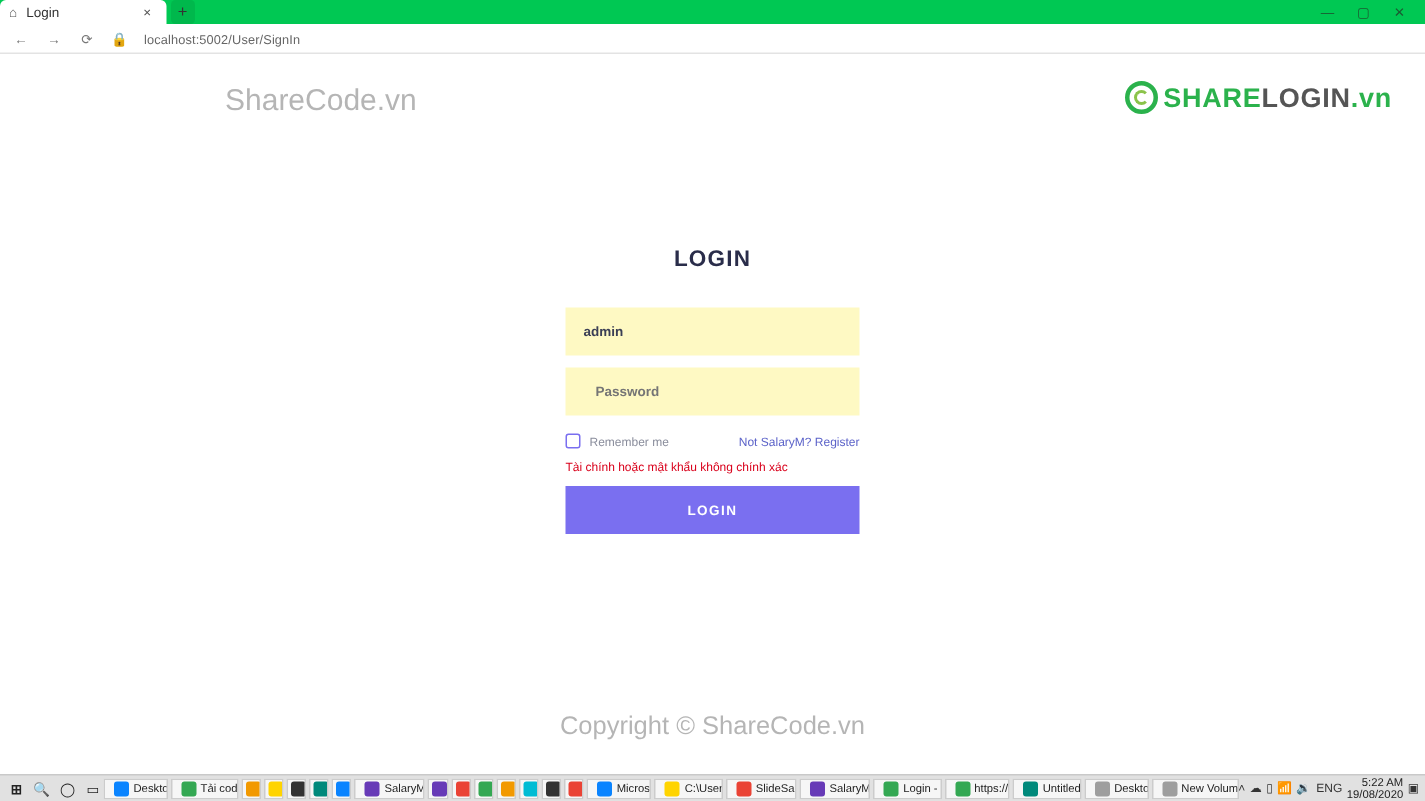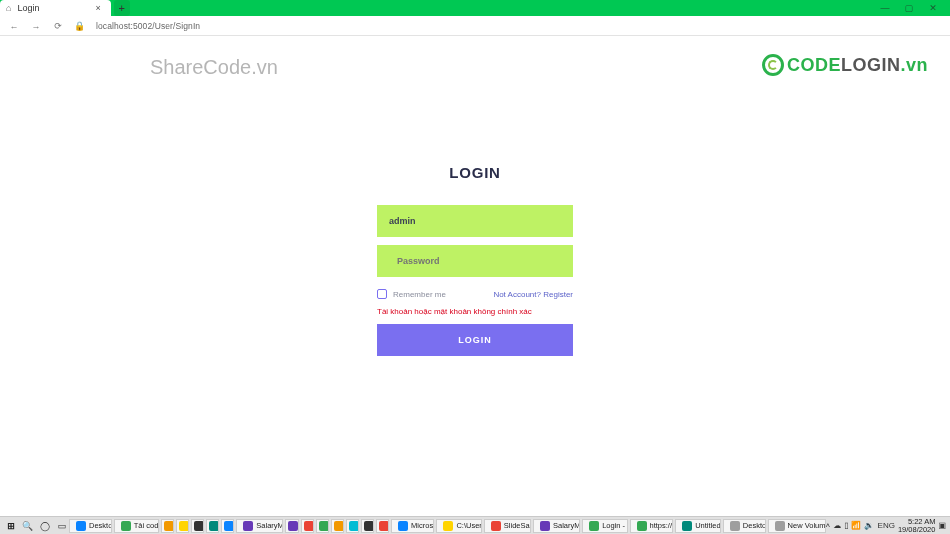--- a/index.html
+++ b/index.html
@@ -128,21 +128,21 @@
   .login-title {
     font-size: 15px;
     font-weight: 800;
     color: #2a2d4a;
     text-align: center;
     letter-spacing: 0.8px;
     margin-bottom: 24px;
   }
   .field {
     width: 100%;
-    background: #bef264;
+    background: #fef9c3;
     height: 32px;
     border: none;
     padding: 0 12px;
     font-size: 9px;
     font-weight: 700;
     color: #3b3f55;
     margin-bottom: 8px;
     font-family: inherit;
   }
   .field.password { color: #7a7d8f; font-weight: 700; padding-left: 20px; }
@@ -262,40 +262,41 @@
   <span class="nav-icon">🔒</span>
   <span class="addr-url">localhost:5002/User/SignIn</span>
 </div>
 
 <div class="page-area">
 
   <div class="watermark-top">ShareCode.vn</div>
   <div class="watermark-logo">
     <div class="logo-mark"></div>
     <div class="logo-text">
-      <span class="g">CODE</span><span class="k">LOGIN</span><span class="g">.vn</span>
+      <span class="g">SHARE</span><span class="k">LOGIN</span><span class="g">.vn</span>
     </div>
   </div>
+  <div class="watermark-bottom">Copyright © ShareCode.vn</div>
 
   <div class="login-wrap">
     <div class="login-title">LOGIN</div>
 
     <input class="field" type="text" value="admin" style="">
 
     <input class="field password" type="password" placeholder="Password" style="">
 
     <div class="row-remember">
       <div class="remember-side">
         <div class="chk"></div>
         <span class="remember-label">Remember me</span>
       </div>
-      <span class="register-link">Not Account? Register</span>
+      <span class="register-link">Not SalaryM? Register</span>
     </div>
 
-    <div class="error-msg">Tài khoản hoặc mật khoản không chính xác</div>
+    <div class="error-msg">Tài chính hoặc mật khẩu không chính xác</div>
 
     <button class="login-btn">
       <span>LOGIN</span>
     </button>
   </div>
 </div>
 
 <div class="taskbar">
   <div class="tb-left">
     <div class="tb-icon win">⊞</div>

